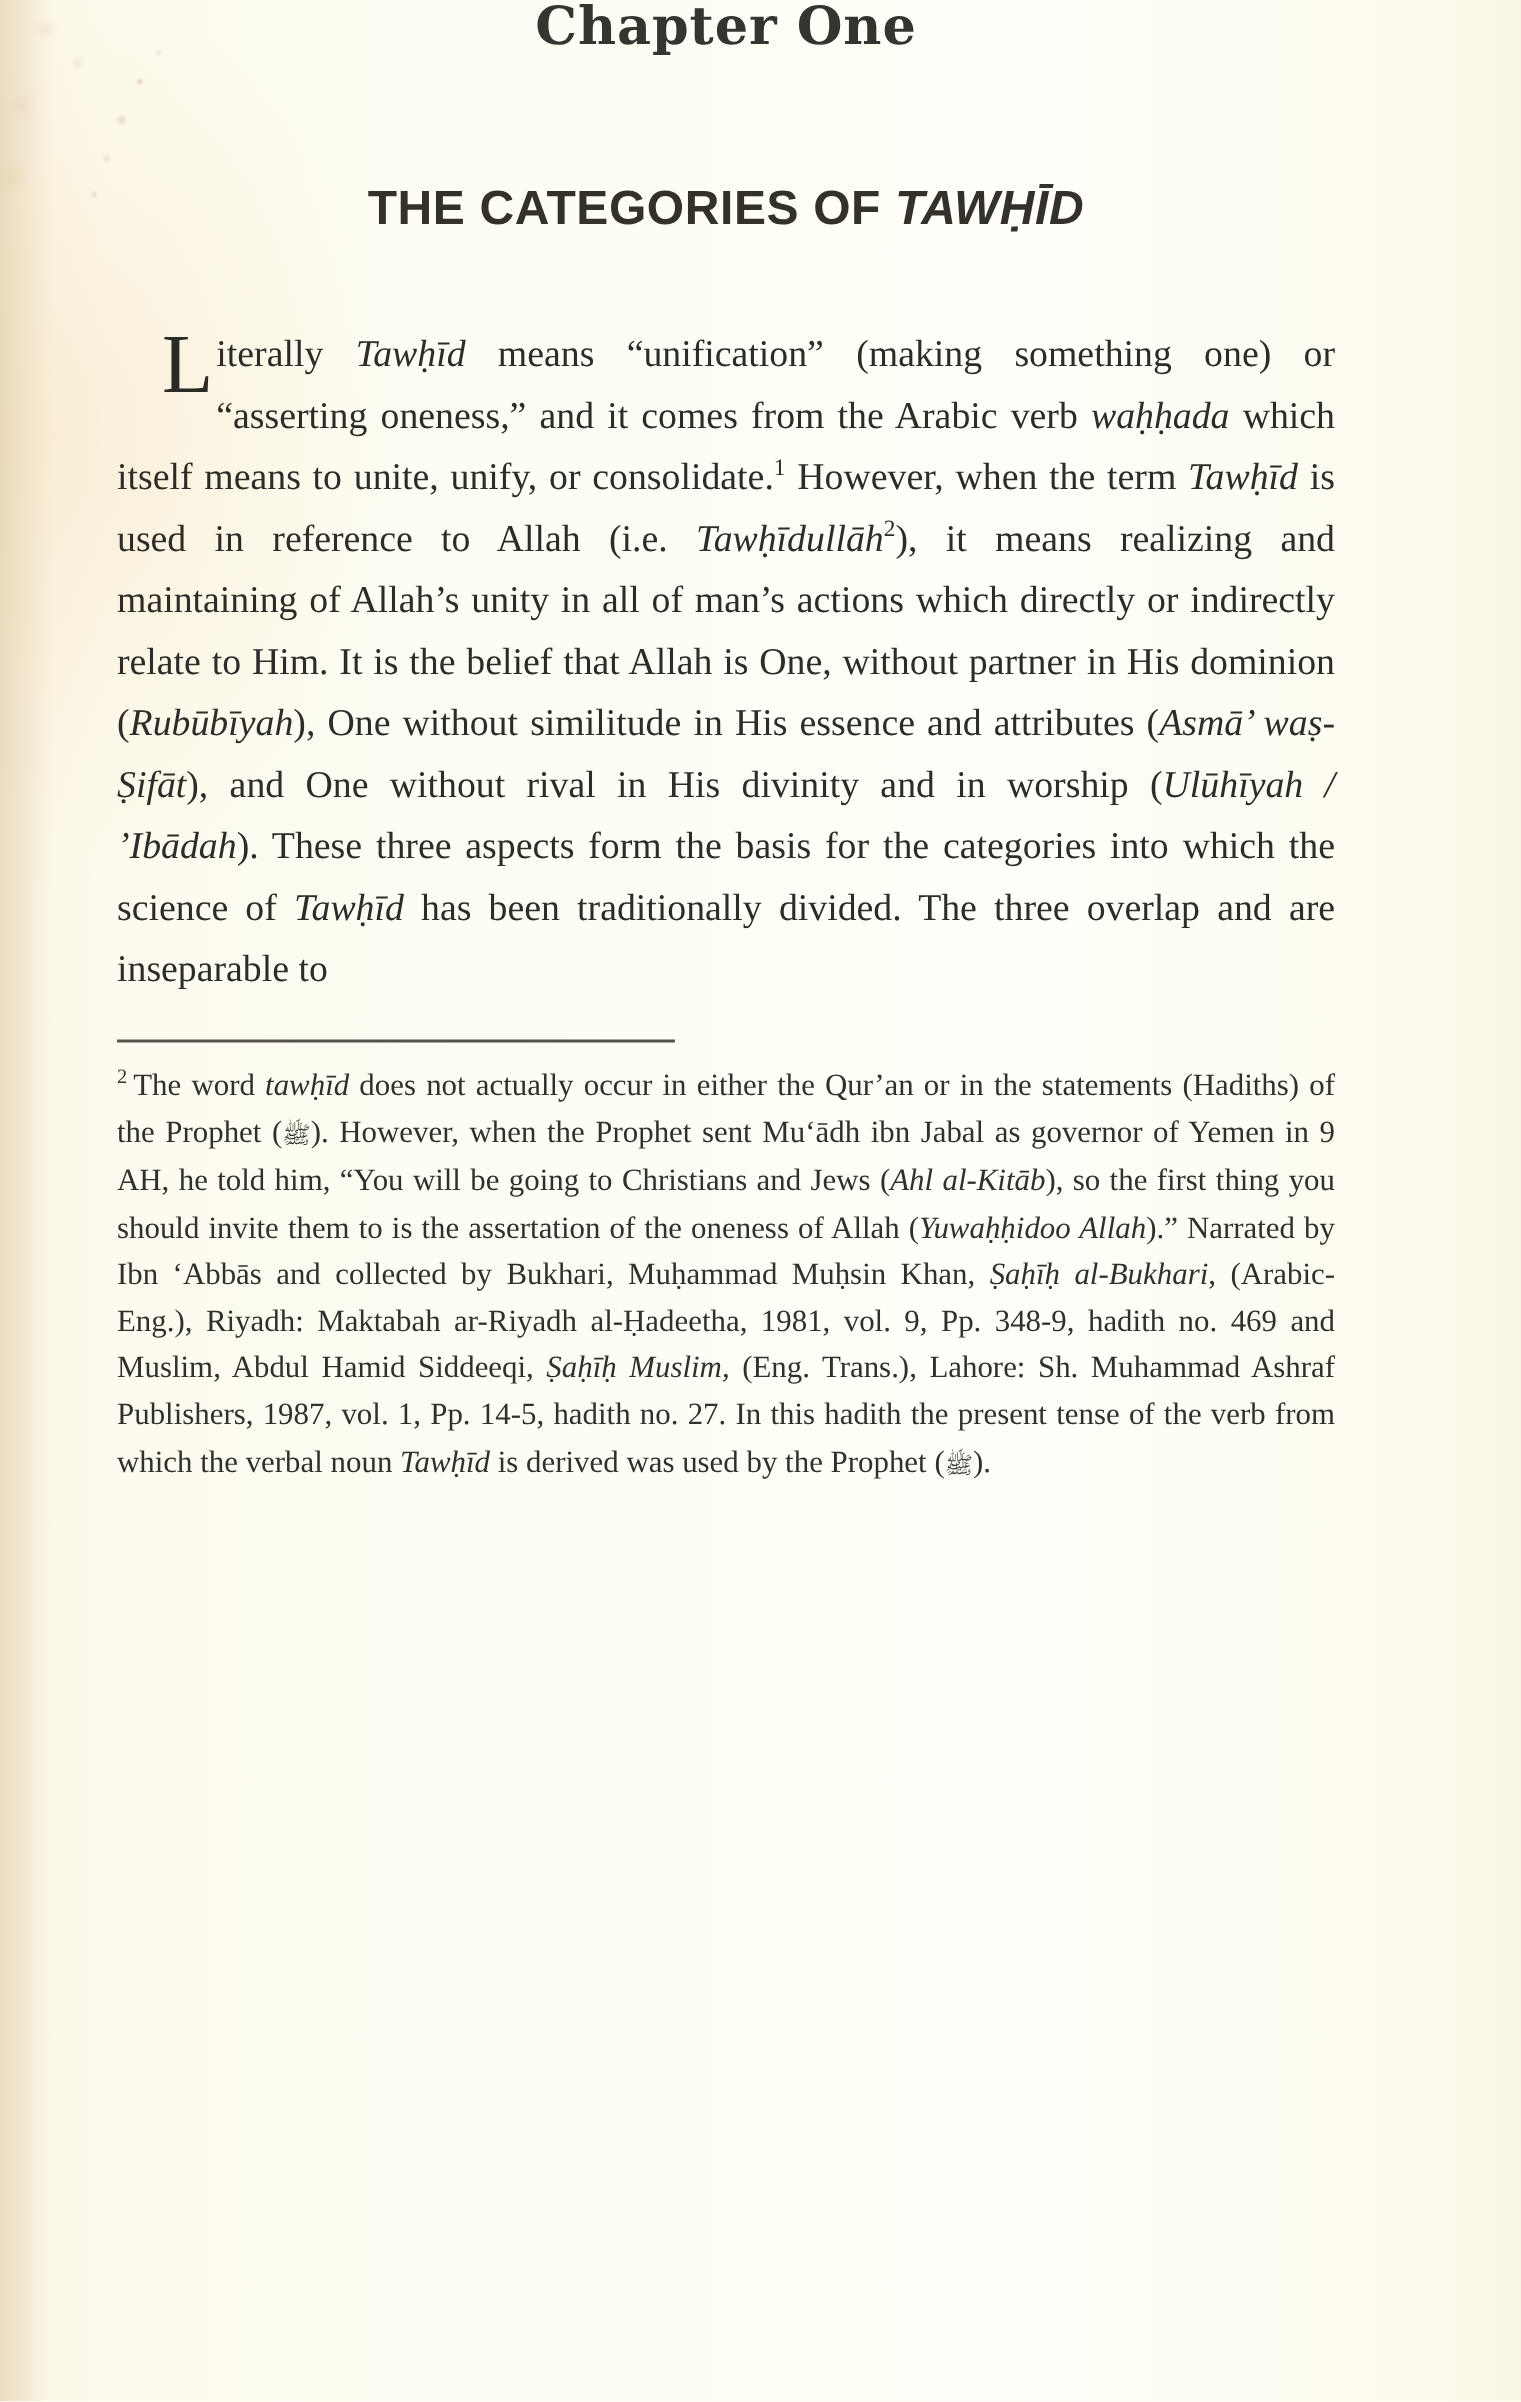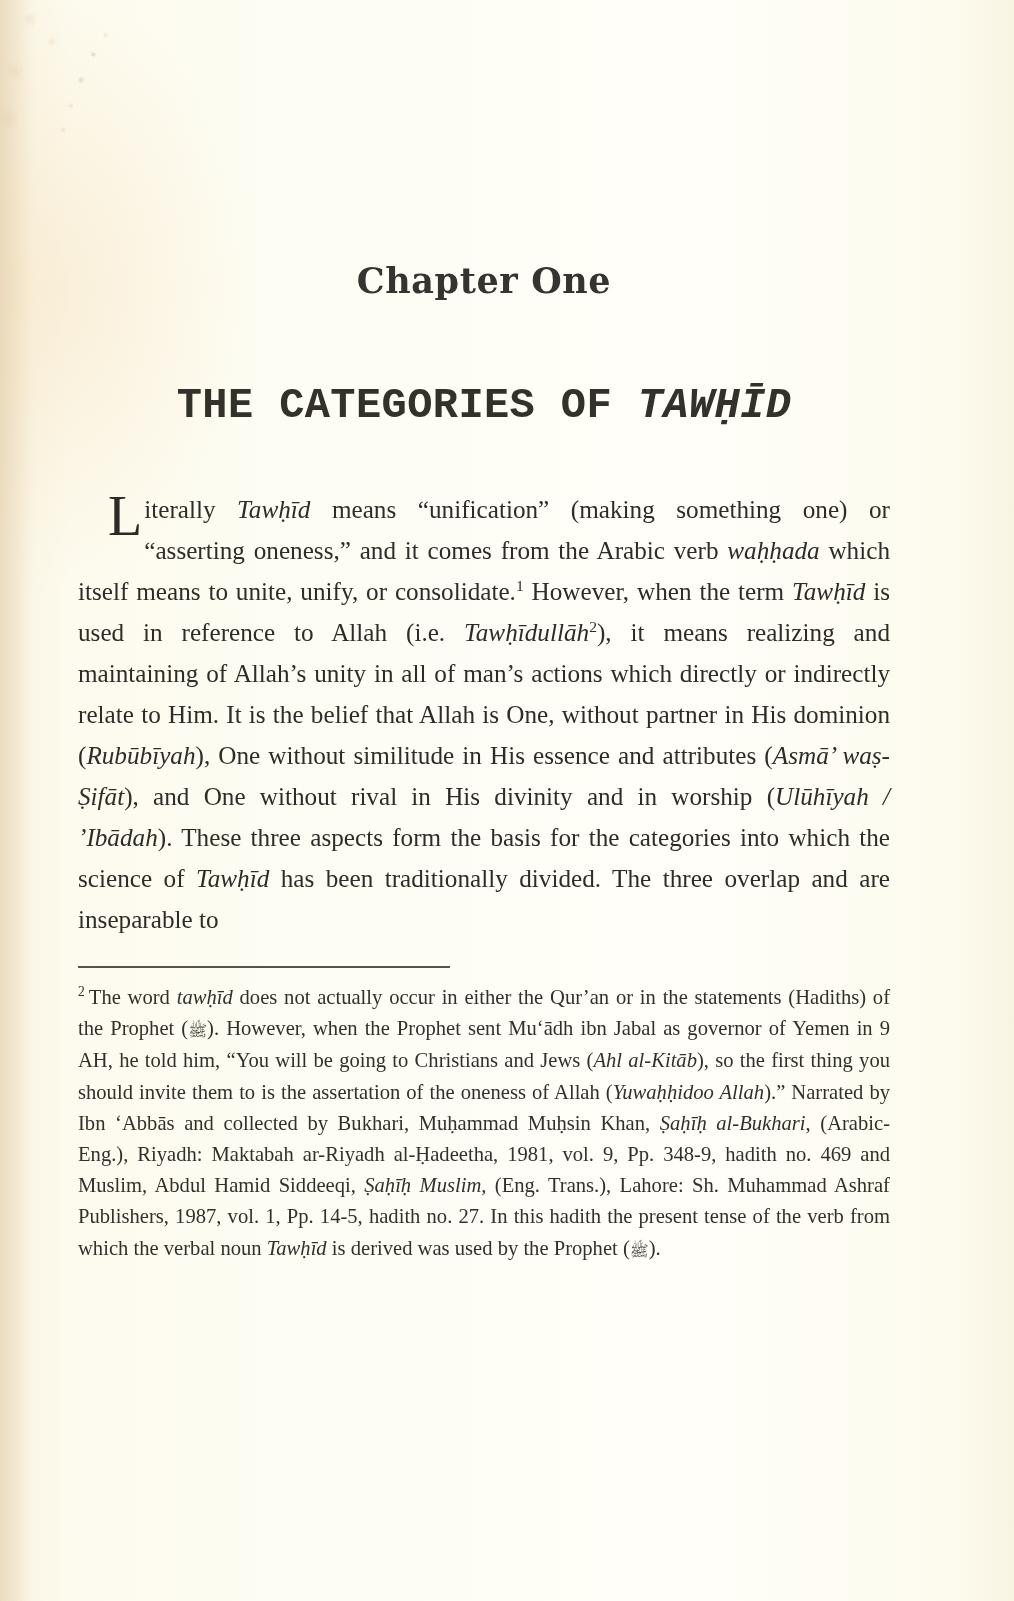--- a/index.html
+++ b/index.html
@@ -67,28 +67,27 @@
 
   
   .chapter-label {
     text-align: center;
     font-family: "DejaVu Serif", "Liberation Serif", serif;
     font-weight: bold;
     font-size: 35px;
     letter-spacing: 0.6px;
     color: #363430;
     margin: 0;
-    padding-top: 263px;
     line-height: 1;
   }
   .chapter-title {
     text-align: center;
-    font-family: Liberation Mono, monospace;
+    font-family: Liberation Sans, sans-serif;
     font-weight: bold;
-    font-size: 42px;
+    font-size: 32px;
     letter-spacing: 0.4px;
     color: #333129;
     margin: 0;
     padding-top: 87px;
     line-height: 1;
     white-space: nowrap;
   }
   .chapter-title .term {
     font-style: italic;
   }

